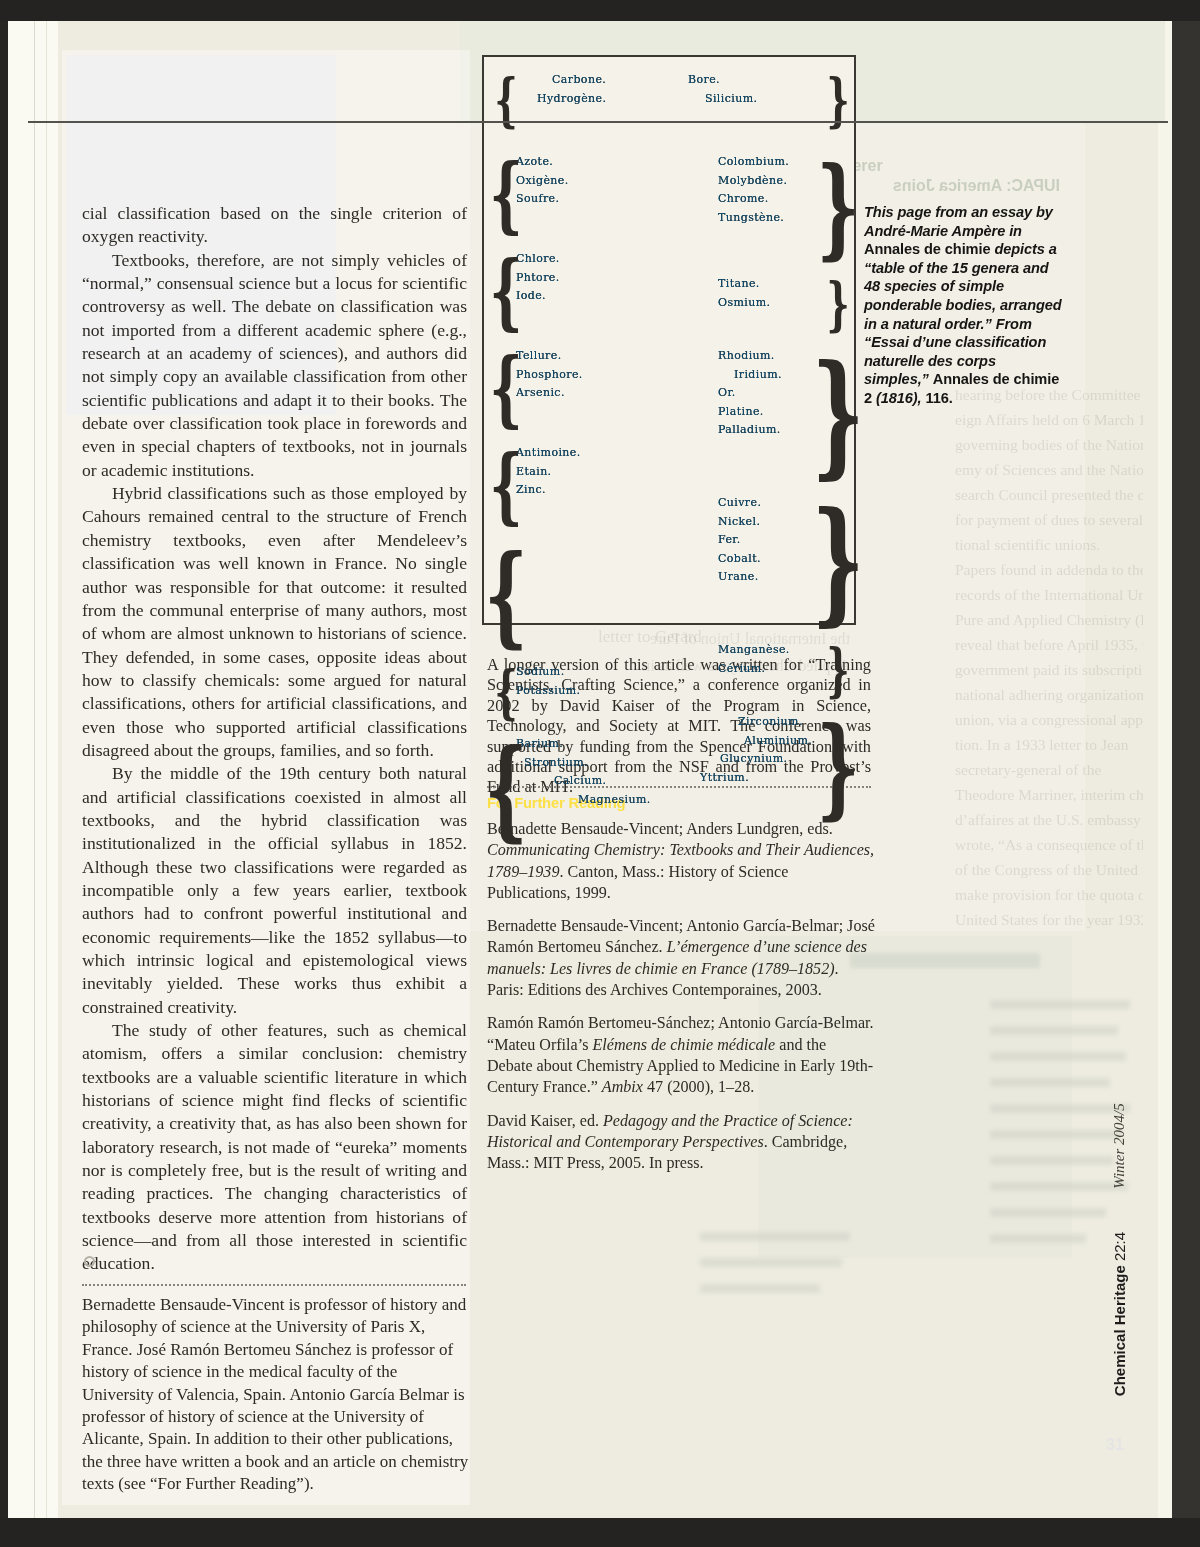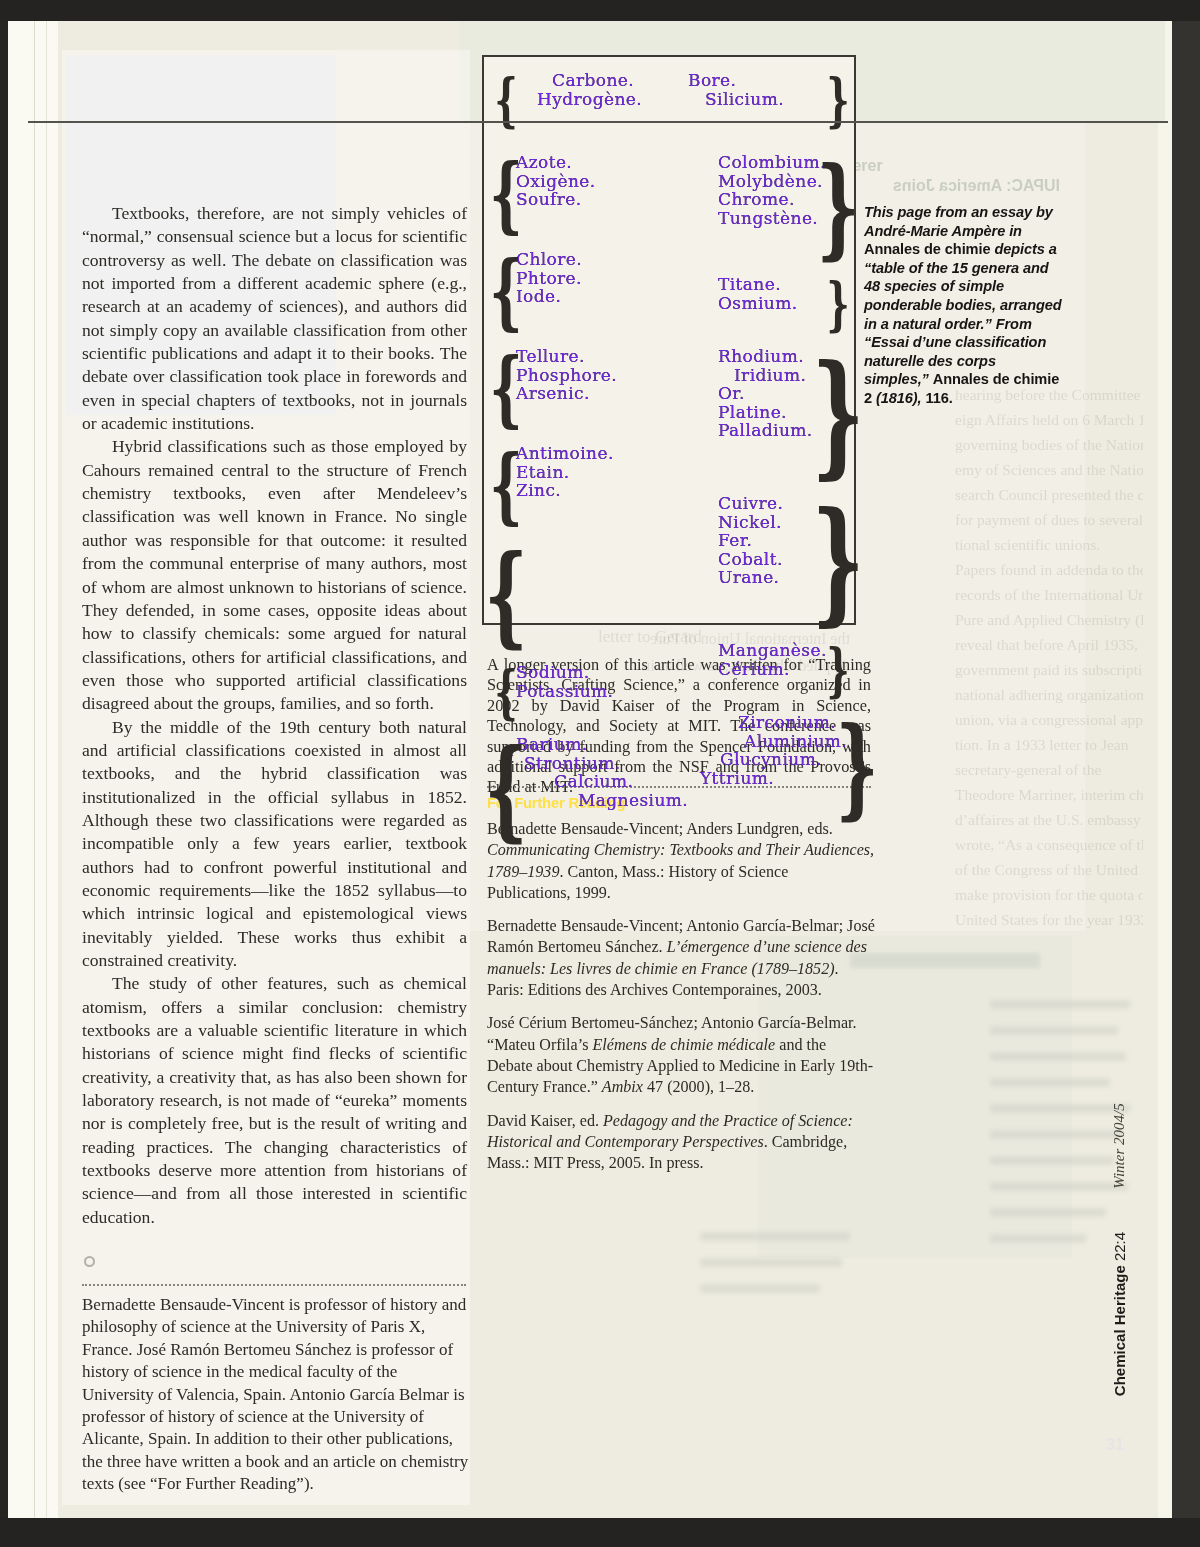--- a/index.html
+++ b/index.html
@@ -26,22 +26,22 @@
   
   .ampere{left:482px;top:55px;width:374px;height:570px;background:#f5f3e9;
           border:2px solid #3b3833;box-sizing:border-box;z-index:5;}
   .tcol{position:absolute;top:14px;}
   .tcol-left{left:12px;width:172px;}
   .tcol-right{left:192px;width:172px;}
   .tgroup{display:flex;margin-bottom:14px;}
   .tgroup.first{margin-bottom:24px;}
   .tlines{flex:1;}
   .tcol-right .tlines{padding-left:42px;}
-  .tline{font-family:"DejaVu Serif",serif;font-size:17px;line-height:18.5px;
-         color:#6d28d9;letter-spacing:.4px;white-space:nowrap;text-shadow:0 0 .4px #2f2c28;}
+  .tline{font-family:"DejaVu Serif",serif;font-size:11px;line-height:18.5px;
+         color:#0c4a6e;letter-spacing:.4px;white-space:nowrap;text-shadow:0 0 .4px #2f2c28;}
   .brace{font-family:"DejaVu Serif",serif;font-weight:bold;color:#2f2c28;width:20px;
          display:flex;align-items:center;justify-content:center;line-height:1;
          transform:scaleX(.62);flex:0 0 20px;}
   
   .body-col{left:82px;top:202px;width:385px;z-index:4;}
   .para{margin:0;font-size:17.6px;line-height:23.35px;color:#2e2b26;text-align:justify;
         text-indent:1.7em;hyphens:auto;-webkit-hyphens:auto;}
   .para.first{text-indent:0;}
   .end-mark{left:84px;top:1256px;width:7px;height:7px;border:2px solid #b3b1a6;
             border-radius:50%;z-index:4;}
@@ -294,37 +294,38 @@
           <div class="tline" style="margin-left: -18px;">Yttrium.</div>
         </div>
         <span class="brace" style="font-size: 108px;">}</span>
       </div>
     </div>
 </div>
 
 <div class="abs rule-top"></div>
 
 <div class="abs body-col">
+    <p class="para first">cial classification based on the single criterion of oxygen reactivity.</p>
     <p class="para">Textbooks, therefore, are not simply vehicles of “normal,” consensual science but a locus for scientific controversy as well. The debate on classification was not imported from a different academic sphere (e.g., research at an academy of sciences), and authors did not simply copy an available classification from other scientific publications and adapt it to their books. The debate over classification took place in forewords and even in special chapters of textbooks, not in journals or academic institutions.</p>
     <p class="para">Hybrid classifications such as those employed by Cahours remained central to the structure of French chemistry textbooks, even after Mendeleev’s classification was well known in France. No single author was responsible for that outcome: it resulted from the communal enterprise of many authors, most of whom are almost unknown to historians of science. They defended, in some cases, opposite ideas about how to classify chemicals: some argued for natural classifications, others for artificial classifications, and even those who supported artificial classifications disagreed about the groups, families, and so forth.</p>
     <p class="para">By the middle of the 19th century both natural and artificial classifications coexisted in almost all textbooks, and the hybrid classification was institutionalized in the official syllabus in 1852. Although these two classifications were regarded as incompatible only a few years earlier, textbook authors had to confront powerful institutional and economic requirements—like the 1852 syllabus—to which intrinsic logical and epistemological views inevitably yielded. These works thus exhibit a constrained creativity.</p>
     <p class="para">The study of other features, such as chemical atomism, offers a similar conclusion: chemistry textbooks are a valuable scientific literature in which historians of science might find flecks of scientific creativity, a creativity that, as has also been shown for laboratory research, is not made of “eureka” moments nor is completely free, but is the result of writing and reading practices. The changing characteristics of textbooks deserve more attention from historians of science—and from all those interested in scientific education.</p>
   </div>
 <div class="abs end-mark"></div>
 <div class="abs dotted-rule" style="left:82px;top:1284px;width:384px;"></div>
 <div class="abs bio">Bernadette Bensaude-Vincent is professor of history and philosophy of science at the University of Paris X, France. José Ramón Bertomeu Sánchez is professor of history of science in the medical faculty of the University of Valencia, Spain. Antonio García Belmar is professor of history of science at the University of Alicante, Spain. In addition to their other publications, the three have written a book and an article on chemistry texts (see “For Further Reading”).</div>
 
 <div class="abs note">A longer version of this article was written for “Training Scientists, Crafting Science,” a conference organized in 2002 by David Kaiser of the Program in Science, Technology, and Society at MIT. The conference was supported by funding from the Spencer Foundation, with additional support from the NSF and from the Provost’s Fund at MIT.</div>
 <div class="abs ffr">
   <div class="ffr-head">For Further Reading</div>
 </div>
 <div class="abs refs">
     <p class="ref"><span class="r">Bernadette Bensaude-Vincent; Anders Lundgren, eds. </span><span class="i">Communicating Chemistry: Textbooks and Their Audiences, 1789–1939</span><span class="r">. Canton, Mass.: History of Science Publications, 1999.</span></p>
     <p class="ref"><span class="r">Bernadette Bensaude-Vincent; Antonio García-Belmar; José Ramón Bertomeu Sánchez. </span><span class="i">L’émergence d’une science des manuels: Les livres de chimie en France (1789–1852)</span><span class="r">. Paris: Editions des Archives Contemporaines, 2003.</span></p>
-    <p class="ref"><span class="r">José Cérium Bertomeu-Sánchez; Antonio García-Belmar. “Mateu Orfila’s </span><span class="i">Elémens de chimie médicale</span><span class="r"> and the Debate about Chemistry Applied to Medicine in Early 19th-Century France.” </span><span class="i">Ambix</span><span class="r"> 47 (2000), 1–28.</span></p>
+    <p class="ref"><span class="r">Ramón Ramón Bertomeu-Sánchez; Antonio García-Belmar. “Mateu Orfila’s </span><span class="i">Elémens de chimie médicale</span><span class="r"> and the Debate about Chemistry Applied to Medicine in Early 19th-Century France.” </span><span class="i">Ambix</span><span class="r"> 47 (2000), 1–28.</span></p>
     <p class="ref"><span class="r">David Kaiser, ed. </span><span class="i">Pedagogy and the Practice of Science: Historical and Contemporary Perspectives</span><span class="r">. Cambridge, Mass.: MIT Press, 2005. In press.</span></p>
   </div>
 
 <div class="abs caption"><span class="i">This page from an essay by André-Marie Ampère in </span><span class="r">Annales de chimie </span><span class="i">depicts a “table of the 15 genera and 48 species of simple ponderable bodies, arranged in a natural order.” From “Essai d’une classification naturelle des corps simples,” </span><span class="r">Annales de chimie 2 </span><span class="i">(1816),</span><span class="r"> 116.</span></div>
 
 <div class="abs spine-season">Winter 2004/5</div>
 <div class="abs spine-issue"><span class="b">Chemical Heritage</span><span> 22:4</span></div>
 <div class="abs folio">31</div>
 
 <div class="abs strip-bottom"></div>

